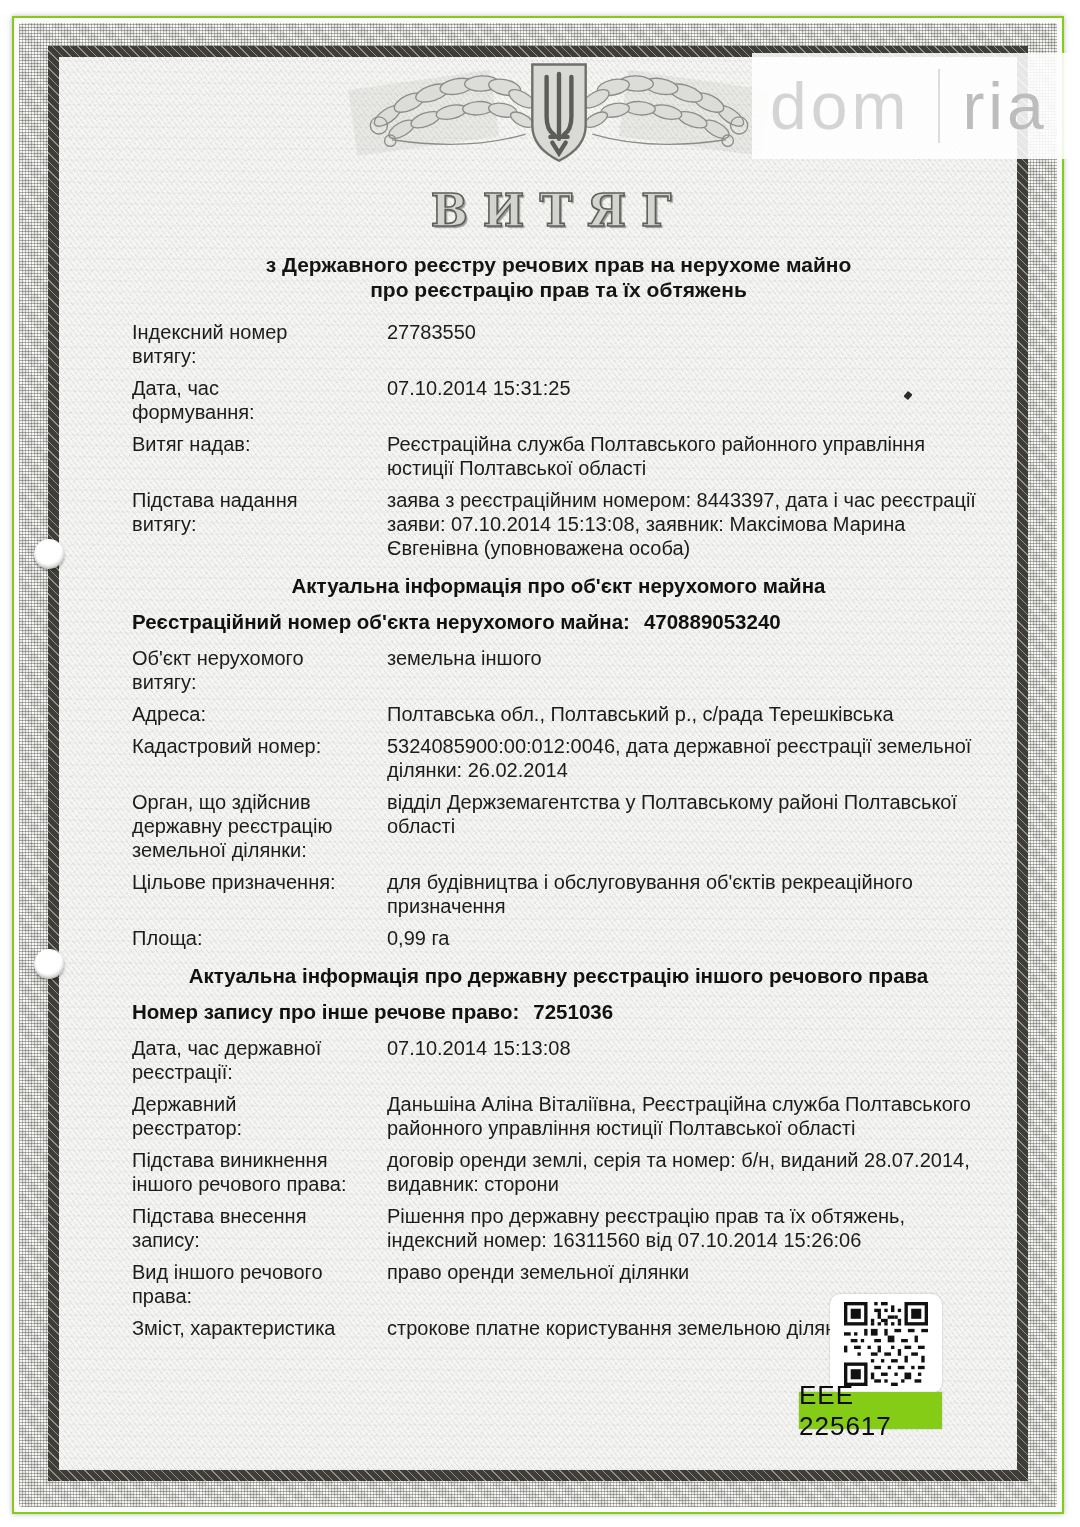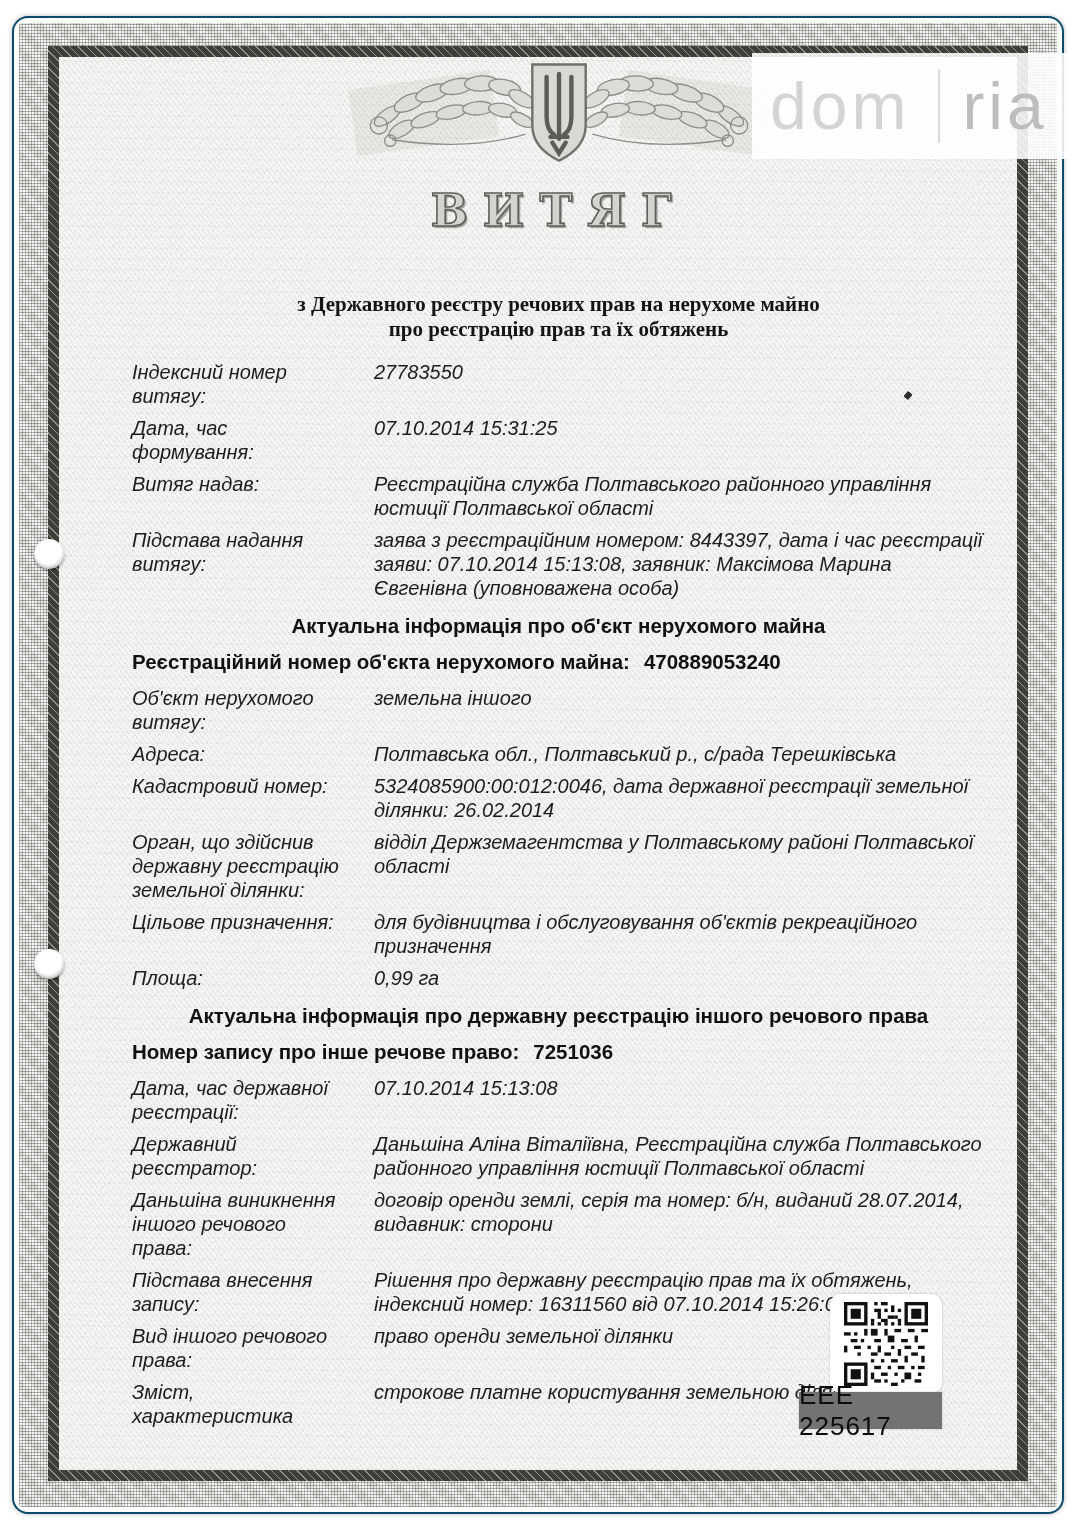--- a/index.html
+++ b/index.html
@@ -3,21 +3,21 @@
 <meta charset="utf-8">
 <style>
   html,body{margin:0;padding:0;}
   body{
     width:1080px;height:1527px;position:relative;background:#ffffff;
     font-family:"Liberation Sans", sans-serif;color:#1e1e1e;overflow:hidden;
   }
   
   .page{
     position:absolute;left:12px;top:16px;width:1048px;height:1494px;
-    background:#fdfdfc;border:2px solid #0c4a6e;border-radius:16px;
+    background:#fdfdfc;border:2px solid #84cc16;border-radius:0;
     box-shadow:0 0 5px rgba(0,0,0,.28);
   }
   .band{
     position:absolute;inset:5px;border-radius:3px;
     background-color:#e4e4e0;
     background-image:
       repeating-linear-gradient(0deg, rgba(40,40,38,.34) 0 1px, transparent 1px 3px),
       repeating-linear-gradient(90deg, rgba(40,40,38,.28) 0 1px, transparent 1px 3px),
       repeating-linear-gradient(45deg, rgba(255,255,255,.68) 0 6px, transparent 6px 15px),
       repeating-linear-gradient(135deg, rgba(255,255,255,.4) 0 4px, transparent 4px 11px);
@@ -35,24 +35,24 @@
   }
   
   .emblem-wrap{width:470px;margin:-4px auto 0 auto;height:122px;}
   .doc-title{
     text-align:center;margin-top:10px;
     font-family:"DejaVu Serif", serif;font-weight:700;font-size:44px;
     letter-spacing:15px;color:#d3d3cf;
     -webkit-text-stroke:1.6px #5e5e5a;
     text-shadow:2px 2px 1px rgba(85,85,82,.55);
   }
-  .subtitle{margin-top:56px;text-align:center;font-weight:bold;font-size:21px;line-height:25px;color:#141414;font-family:Liberation Serif, serif;}
+  .subtitle{margin-top:16px;text-align:center;font-weight:bold;font-size:21px;line-height:25px;color:#141414;}
   
   .rows{margin-top:18px;}
-  .row{display:grid;grid-template-columns:215px 1fr;column-gap:27px;margin-bottom:8px;font-style:italic;}
+  .row{display:grid;grid-template-columns:215px 1fr;column-gap:40px;margin-bottom:8px;}
   .lbl,.val{font-size:20px;line-height:24px;color:#1c1c1c;}
   .sec-heading{text-align:center;font-weight:bold;font-size:20.5px;margin:14px 0 12px 0;color:#111;}
   .bold-line{font-weight:bold;font-size:20.5px;margin:2px 0 12px 0;color:#111;}
   .bold-line .num{margin-left:14px;}
   
   .hole{
     position:absolute;width:30px;height:30px;border-radius:50%;
     background:radial-gradient(circle at 40% 32%, #ffffff 0 55%, #ececea 72%, #c2c2c0 100%);
     box-shadow:0 2px 3px rgba(0,0,0,.35), inset 0 -2px 3px rgba(0,0,0,.18);
   }
@@ -68,21 +68,21 @@
   .wm-divider{width:2px;height:74px;background:#dcdcdc;margin:0 22px 0 28px;flex:none;}
   .wm-right{font-size:66px;color:#bdbdbd;letter-spacing:4px;}
   
   .qr-box{
     position:absolute;left:830px;top:1294px;width:112px;height:99px;
     background:#ffffff;border-radius:10px;display:flex;align-items:center;justify-content:center;
     box-shadow:0 0 2px rgba(0,0,0,.25);
   }
   .code-box{
     position:absolute;left:799px;top:1392px;width:143px;height:37px;
-    background:#737373;display:flex;align-items:center;justify-content:center;
+    background:#84cc16;display:flex;align-items:center;justify-content:center;
     font-size:26px;color:#0d0d0d;letter-spacing:1px;box-shadow:0 0 2px rgba(0,0,0,.2);
   }
   .speck{position:absolute;left:905px;top:392px;width:6px;height:7px;background:#2c2c2c;transform:rotate(40deg);border-radius:1px;}
 </style>
 </head>
 <body>
 
 <div class="page">
   <div class="band"></div>
 
@@ -210,21 +210,21 @@
 
       <div class="row">
         <div class="lbl">Дата, час державної реєстрації:</div>
         <div class="val">07.10.2014 15:13:08</div>
       </div>
       <div class="row">
         <div class="lbl">Державний реєстратор:</div>
         <div class="val">Даньшіна Аліна Віталіївна, Реєстраційна служба Полтавського районного управління юстиції Полтавської області</div>
       </div>
       <div class="row">
-        <div class="lbl">Даньшіна виникнення іншого речового права:</div>
+        <div class="lbl">Підстава виникнення іншого речового права:</div>
         <div class="val">договір оренди землі, серія та номер: б/н, виданий 28.07.2014, видавник: сторони</div>
       </div>
       <div class="row">
         <div class="lbl">Підстава внесення запису:</div>
         <div class="val">Рішення про державну реєстрацію прав та їх обтяжень, індексний номер: 16311560 від 07.10.2014 15:26:06</div>
       </div>
       <div class="row">
         <div class="lbl">Вид іншого речового права:</div>
         <div class="val">право оренди земельної ділянки</div>
       </div>

